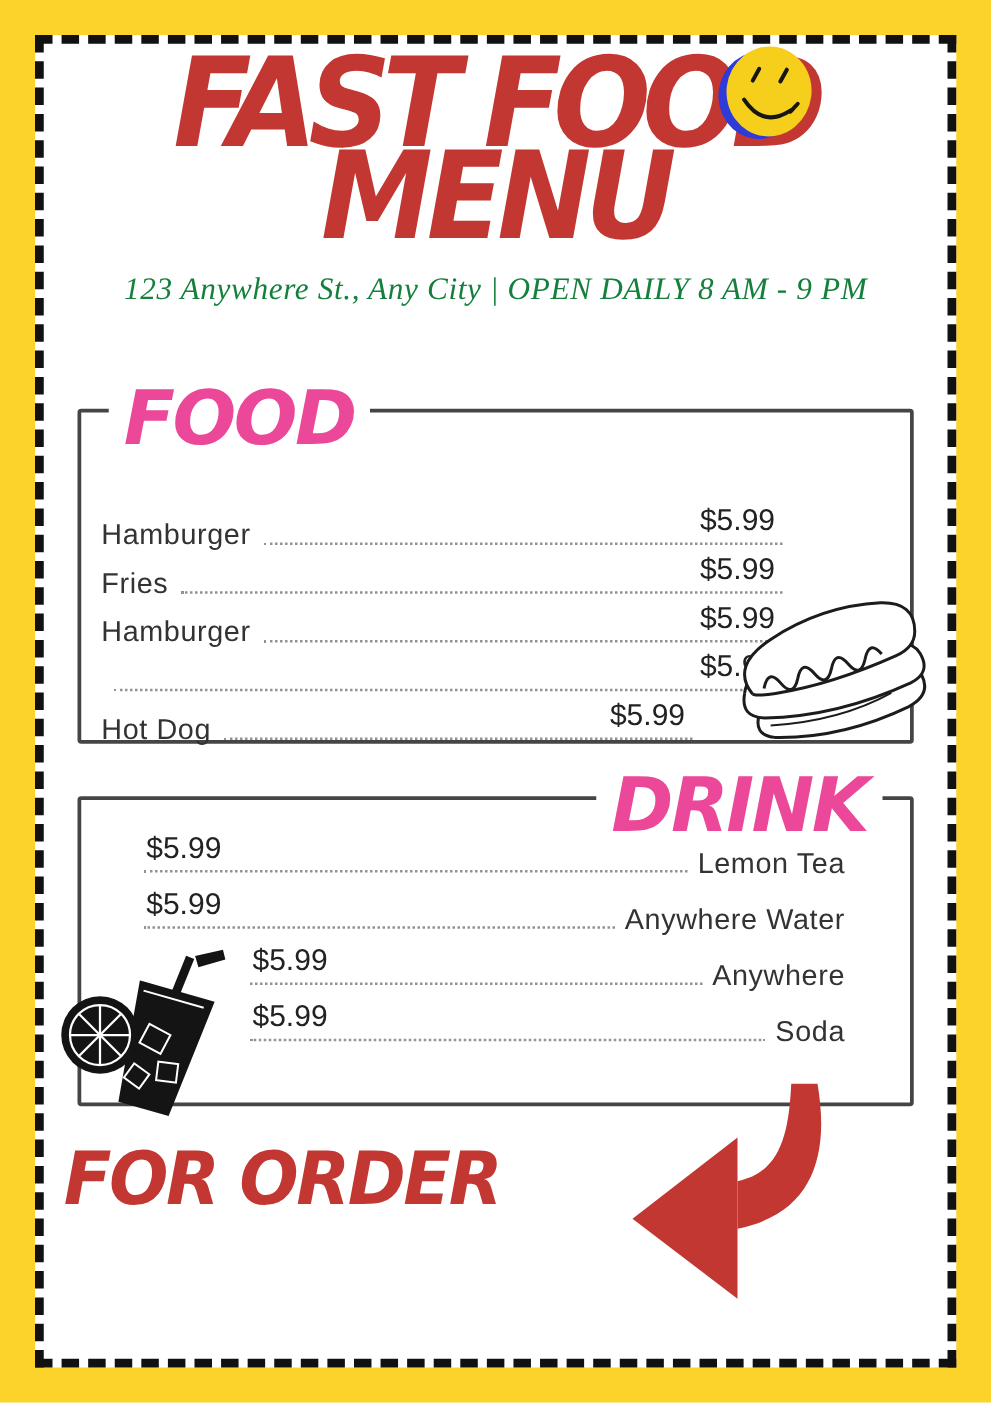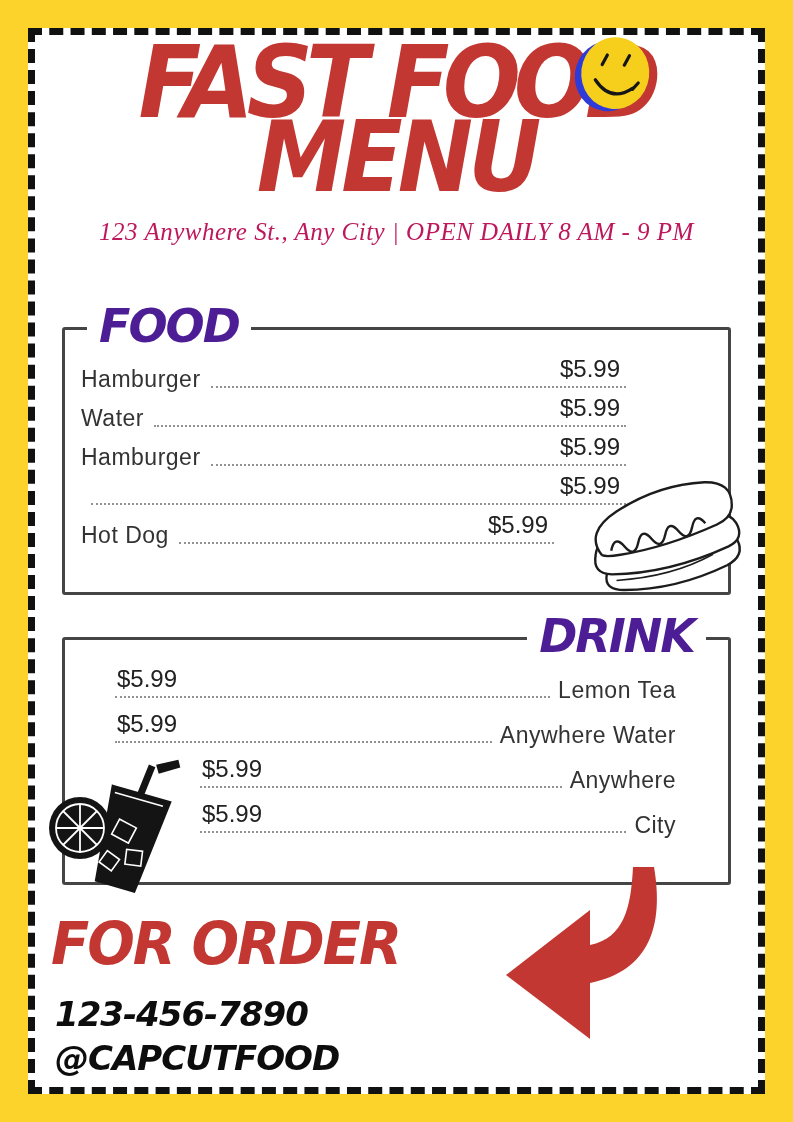--- a/index.html
+++ b/index.html
@@ -34,41 +34,41 @@
   }
   .smiley {
     position:absolute; left:538px; top:0px; width:82px; height:80px;
     transform:rotate(7deg); z-index:3;
   }
   
   .address {
     position:absolute; top:183px; left:0; width:100%;
     text-align:center;
     font-family:"Liberation Serif", serif;
-    font-style:italic; font-size:25px; color:#be185d;
+    font-style:italic; font-size:25px; color:#15803d;
     letter-spacing:0.5px;
   }
   
   .menu-box {
     position:absolute; left:27px; width:669px;
     border:3px solid #454545; border-radius:3px;
     background:#ffffff;
   }
   .food-box  { top:292px; height:268px; }
   .drink-box { top:602px; height:248px; }
   .box-label {
     position:absolute; top:-31px;
     background:#ffffff; padding:0 12px;
-    font-size:46px; letter-spacing:-2px; color:#4c1d95;
+    font-size:60px; letter-spacing:-2px; color:#ec4899;
     line-height:1.2; z-index:2;
   }
   .food-label  { left:22px; }
   .drink-label { right:22px; }
   
-  .food-rows { padding:26px 0 0 16px; }
+  .food-rows { padding:26px 0 0 16px;margin-top:48px; }
   .menu-row { display:flex; align-items:flex-end; height:39px; }
   .item-name {
     font-size:23px; color:#333333; letter-spacing:0.5px;
     padding-bottom:2px; white-space:nowrap;
   }
   .leader {
     flex:1; position:relative;
     border-bottom:2px dotted #929292;
     margin:0 102px 7px 10px;
     height:100%;
@@ -138,21 +138,21 @@
   <div class="menu-box food-box">
     <div class="brush box-label food-label">FOOD</div>
     <div class="food-rows">
       <div class="menu-row">
         <span class="item-name">Hamburger</span>
         <span class="leader">
             <span class="item-price">$5.99</span>
           </span>
       </div>
       <div class="menu-row">
-        <span class="item-name">Water</span>
+        <span class="item-name">Fries</span>
         <span class="leader">
             <span class="item-price">$5.99</span>
           </span>
       </div>
       <div class="menu-row">
         <span class="item-name">Hamburger</span>
         <span class="leader">
             <span class="item-price">$5.99</span>
           </span>
       </div>
@@ -200,21 +200,21 @@
       <div class="drink-row indent">
         <span class="dleader">
             <span class="item-price">$5.99</span>
           </span>
         <span class="item-name">Anywhere</span>
       </div>
       <div class="drink-row indent">
         <span class="dleader">
             <span class="item-price">$5.99</span>
           </span>
-        <span class="item-name">City</span>
+        <span class="item-name">Soda</span>
       </div>
     </div>
   </div>
 
   <div class="glass-art">
     <svg viewBox="0 0 158 155" width="158" height="155">
       <g transform="rotate(16 82 92)">
         <path d="M92,14 l20,-11 4,7 -19,12 z" fill="#141414"></path>
         <rect x="83" y="16" width="7" height="38" fill="#141414" transform="rotate(6 86 35)"></rect>
         <path d="M56,46 L116,46 L106,142 L66,142 Z" fill="#141414" stroke="#141414" stroke-width="2"></path>
@@ -238,18 +238,14 @@
 
   <div class="brush order-heading">FOR ORDER</div>
 
   <div class="arrow-art">
     <svg viewBox="0 0 176 180" width="176" height="180">
       <path d="M151,2 C161,60 147,106 87,118 L87,80 C121,73 128,43 130,2 Z" fill="#C23732"></path>
       <polygon points="3,110 87,45 87,174" fill="#C23732"></polygon>
     </svg>
   </div>
 
-  <div class="contact-block">
-    <div>123-456-7890</div>
-    <div>@CAPCUTFOOD</div>
-  </div>
 
 </div>
 
 </body></html>

